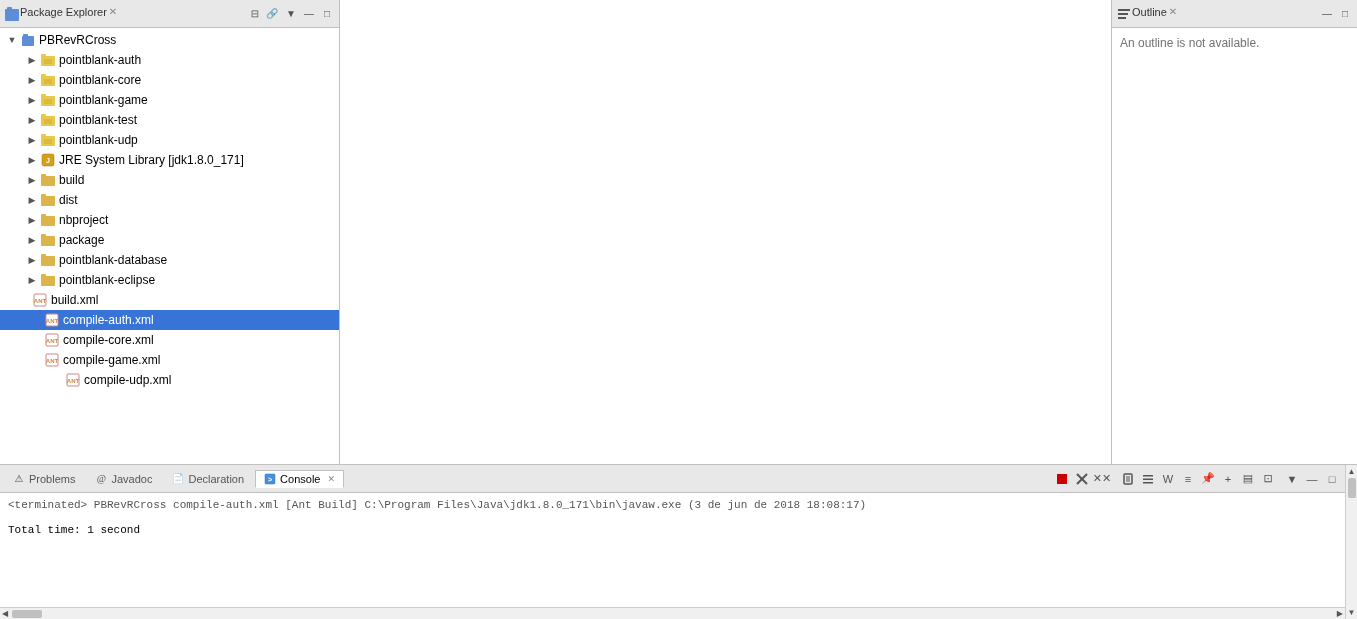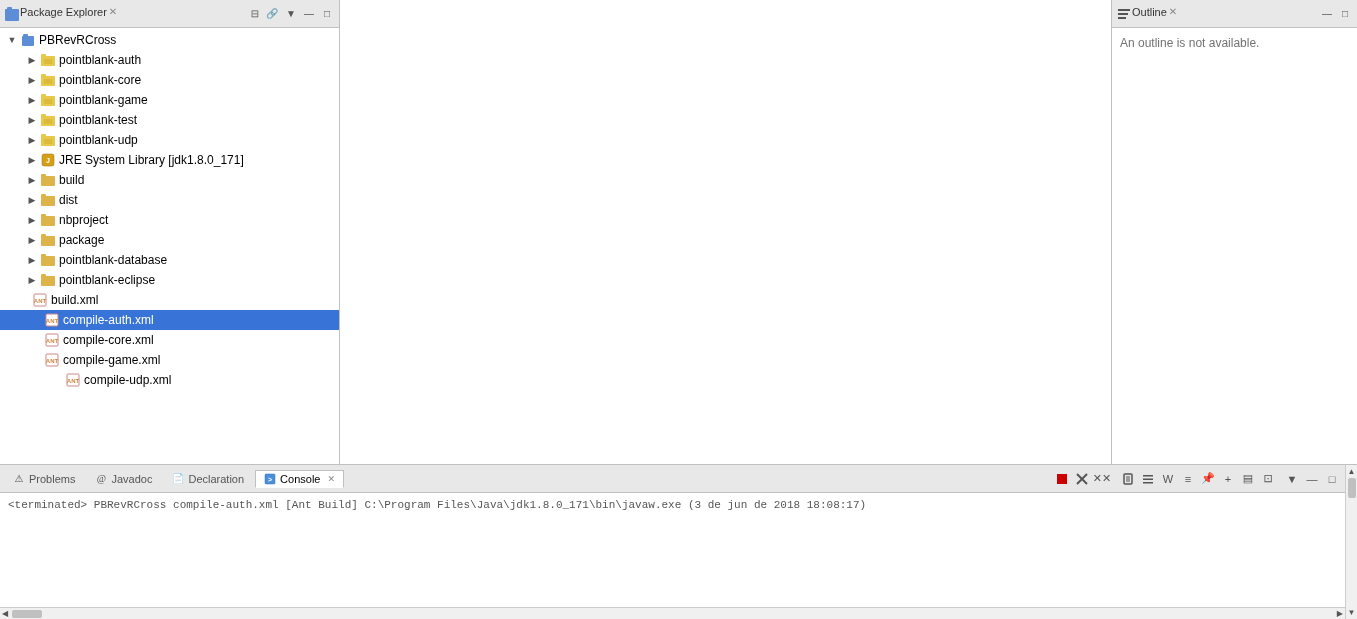--- a/index.html
+++ b/index.html
@@ -619,20 +619,23 @@
             <span class="console-btn">□</span>
           </div>
         </div>
 
         <div class="console-content">
           <div class="console-line console-terminated">
             <span>&lt;terminated&gt; PBRevRCross compile-auth.xml [Ant Build] C:\Program Files\Java\jdk1.8.0_171\bin\javaw.exe (3 de jun de 2018 18:08:17)</span>
           </div>
           <div style="height:4px;"></div>
           <div style="height:4px;"></div>
+          <div class="console-line">
+            <span>Total time: 1 second</span>
+          </div>
         </div>
 
         <div class="scrollbar-h">
           <span style="font-size:8px;color:#555;">◀</span>
           <div class="scrollbar-h-thumb" style="margin-left:4px;"></div>
           <span style="font-size:8px;color:#555;margin-left:auto;">▶</span>
         </div>
       </div>
 
       <div class="scrollbar-v">

